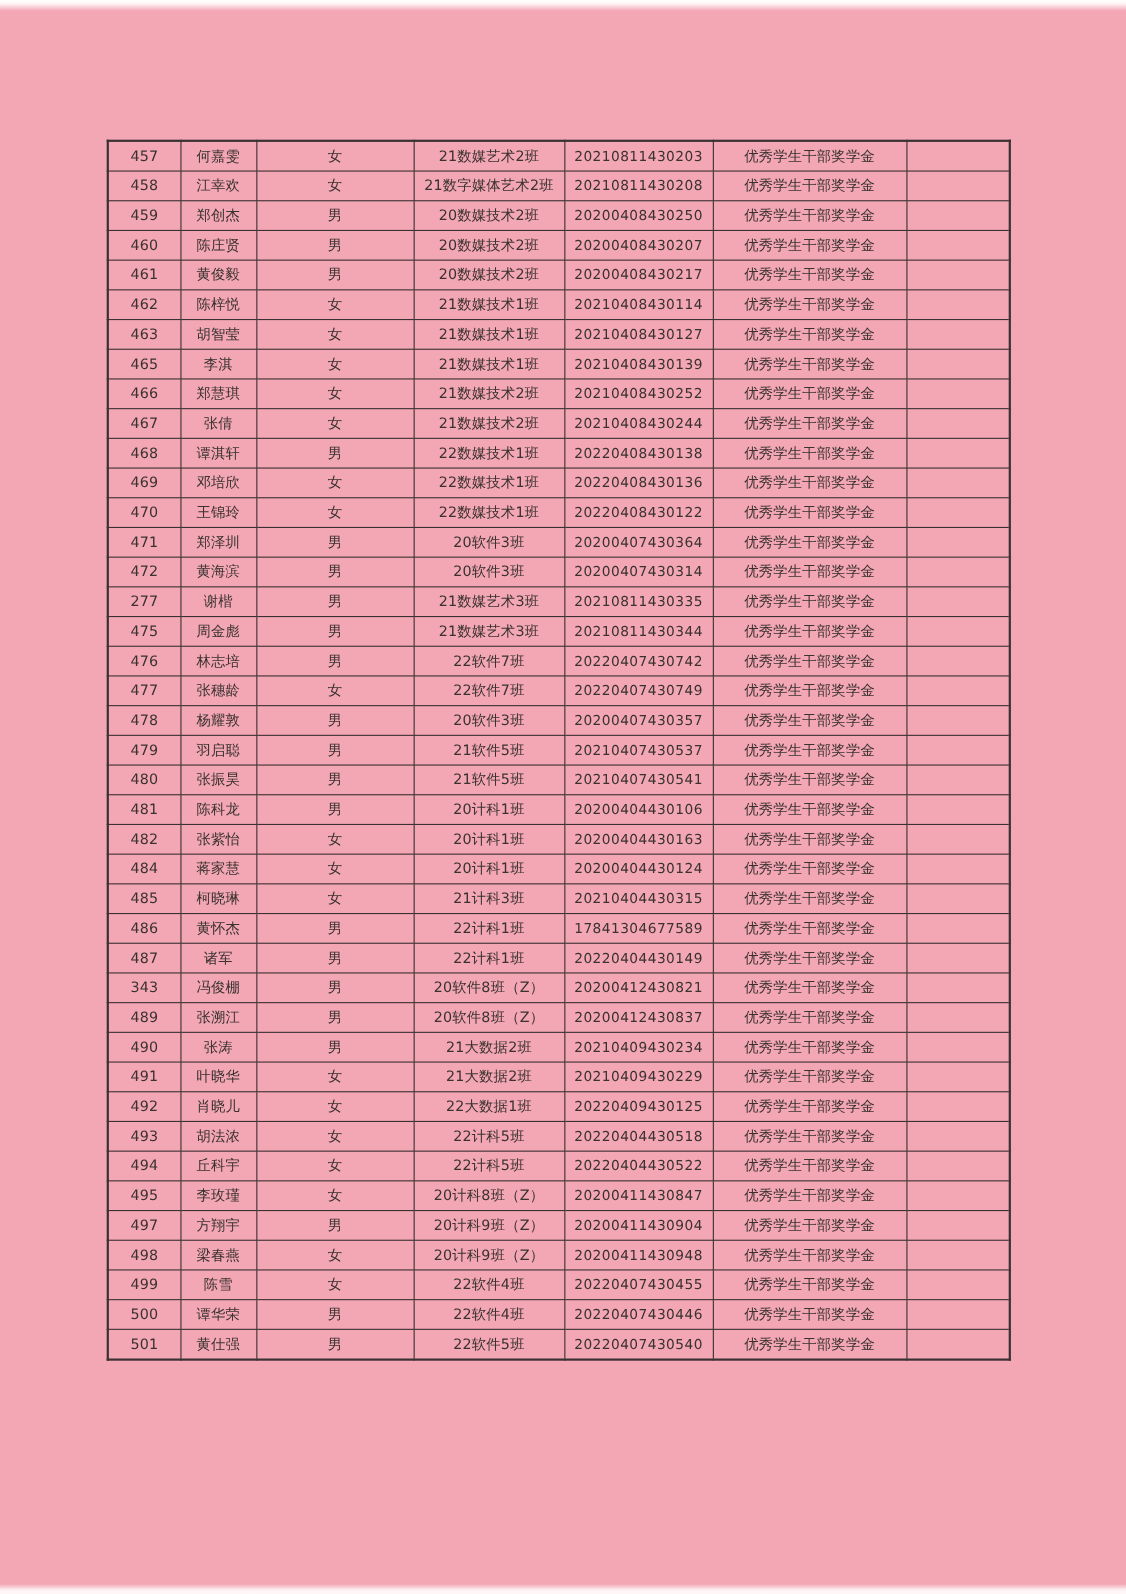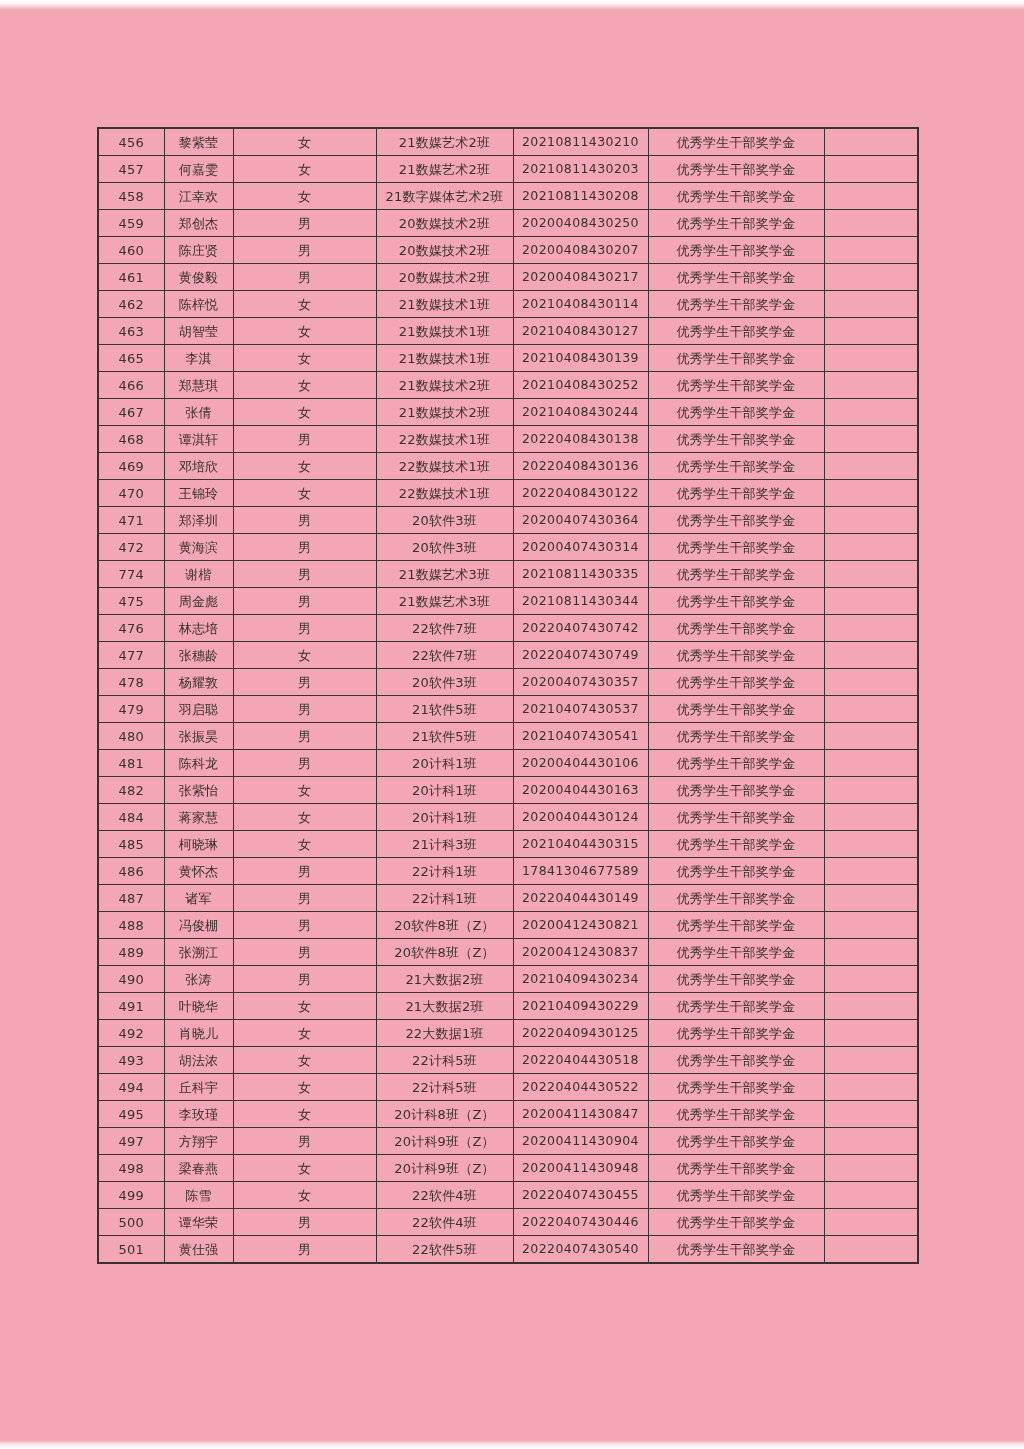--- a/index.html
+++ b/index.html
@@ -67,29 +67,20 @@
       <col style="width:66px">
       <col style="width:69px">
       <col style="width:143px">
       <col style="width:137px">
       <col style="width:135px">
       <col style="width:176px">
       <col style="width:94px">
     </colgroup>
     <tbody>
         <tr>
-    <td class="col-no">456</td>
-    <td class="col-name">黎紫莹</td>
-    <td class="col-gender">女</td>
-    <td class="col-class">21数媒艺术2班</td>
-    <td class="col-id">20210811430210</td>
-    <td class="col-award">优秀学生干部奖学金</td>
-    <td class="col-note"></td>
-  </tr>
-        <tr>
     <td class="col-no">457</td>
     <td class="col-name">何嘉雯</td>
     <td class="col-gender">女</td>
     <td class="col-class">21数媒艺术2班</td>
     <td class="col-id">20210811430203</td>
     <td class="col-award">优秀学生干部奖学金</td>
     <td class="col-note"></td>
   </tr>
         <tr>
     <td class="col-no">458</td>
@@ -211,21 +202,21 @@
         <tr>
     <td class="col-no">472</td>
     <td class="col-name">黄海滨</td>
     <td class="col-gender">男</td>
     <td class="col-class">20软件3班</td>
     <td class="col-id">20200407430314</td>
     <td class="col-award">优秀学生干部奖学金</td>
     <td class="col-note"></td>
   </tr>
         <tr>
-    <td class="col-no">774</td>
+    <td class="col-no">277</td>
     <td class="col-name">谢楷</td>
     <td class="col-gender">男</td>
     <td class="col-class">21数媒艺术3班</td>
     <td class="col-id">20210811430335</td>
     <td class="col-award">优秀学生干部奖学金</td>
     <td class="col-note"></td>
   </tr>
         <tr>
     <td class="col-no">475</td>
     <td class="col-name">周金彪</td>
@@ -328,21 +319,21 @@
         <tr>
     <td class="col-no">487</td>
     <td class="col-name">诸军</td>
     <td class="col-gender">男</td>
     <td class="col-class">22计科1班</td>
     <td class="col-id">20220404430149</td>
     <td class="col-award">优秀学生干部奖学金</td>
     <td class="col-note"></td>
   </tr>
         <tr>
-    <td class="col-no">488</td>
+    <td class="col-no">343</td>
     <td class="col-name">冯俊棚</td>
     <td class="col-gender">男</td>
     <td class="col-class">20软件8班（Z）</td>
     <td class="col-id">20200412430821</td>
     <td class="col-award">优秀学生干部奖学金</td>
     <td class="col-note"></td>
   </tr>
         <tr>
     <td class="col-no">489</td>
     <td class="col-name">张溯江</td>

